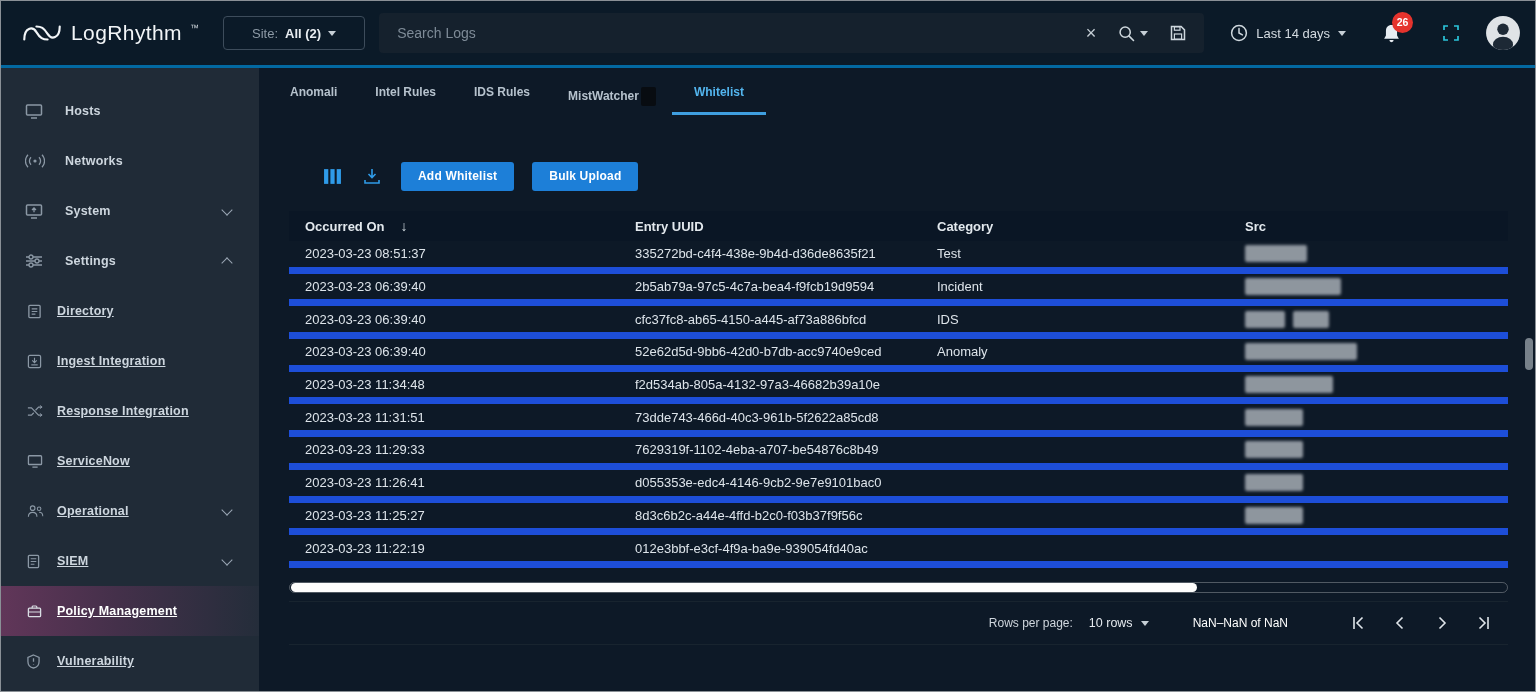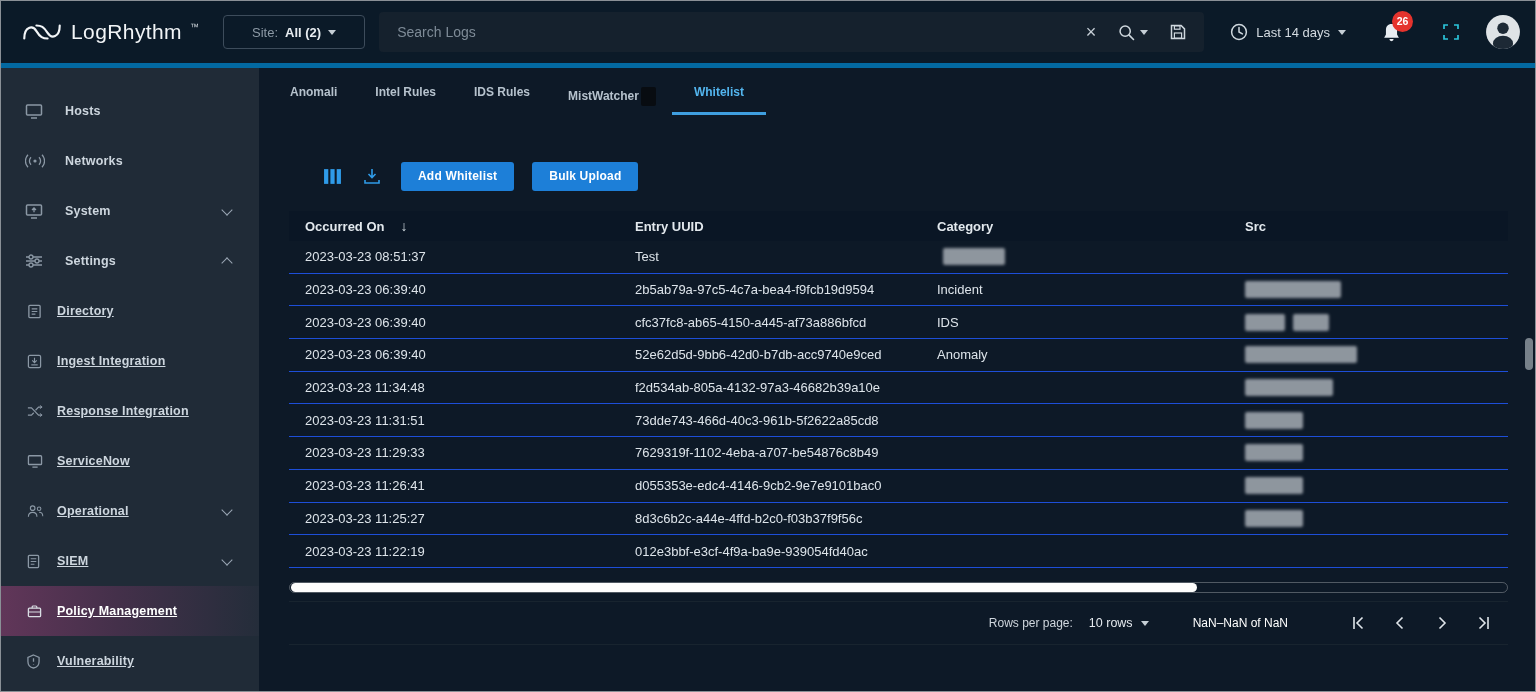--- a/index.html
+++ b/index.html
@@ -1,21 +1,21 @@
 <!DOCTYPE html>
 <html><head>
 <meta charset="utf-8">
 <style>
   * { margin:0; padding:0; box-sizing:border-box; }
   html,body { background:#222; }
   body { font-family:"Liberation Sans", sans-serif; }
   .app { position:relative; width:1536px; height:692px; background:#0d1927; overflow:hidden; border:1px solid #8a9096; }
 
   
-  .topbar { position:absolute; top:0; left:0; right:0; height:67px; background:#0b1a28; border-bottom:5px solid #0369a1; display:flex; align-items:center; padding:0 14px 0 20px; z-index:5; }
+  .topbar { position:absolute; top:0; left:0; right:0; height:67px; background:#0b1a28; border-bottom:3px solid #0369a1; display:flex; align-items:center; padding:0 14px 0 20px; z-index:5; }
   .brand { display:flex; align-items:center; gap:8px; color:#fff; }
   .brand-text { font-size:21px; font-weight:500; letter-spacing:.4px; color:#f2f5f7; }
   .brand-tm { font-size:9px; color:#cfd6dc; margin-top:-10px; }
   .site-select { margin-left:24px; height:34px; border:1px solid #3d4c5b; border-radius:4px; display:flex; align-items:center; gap:7px; padding:0 28px; cursor:pointer; white-space:nowrap; }
   .site-label { color:#8d9aa6; font-size:13px; }
   .site-value { color:#e8edf1; font-size:13px; font-weight:600; }
   .searchbar { flex:1; margin:0 16px 0 14px; height:40px; background:#15212d; border-radius:4px; display:flex; align-items:center; padding:0 18px; }
   .search-input { flex:1; background:transparent; border:none; outline:none; color:#dfe5ea; font-size:14px; font-family:"Liberation Sans",sans-serif; }
   .search-input::placeholder { color:#7e8b97; }
   .sb-icons { display:flex; align-items:center; gap:22px; }
@@ -50,21 +50,21 @@
   .tab.active::after { content:""; position:absolute; left:-22px; right:-22px; bottom:0; height:3px; background:#3f9fe0; }
   .tab-redact { display:inline-block; width:15px; height:19px; background:#080c11; margin-left:2px; margin-top:2px; border-radius:2px; }
 
   .toolbar { position:absolute; top:92px; left:64px; height:32px; display:flex; align-items:center; }
   .tool-icon { cursor:pointer; display:flex; align-items:center; }
   .btn { background:#1d7fd8; color:#fff; border:none; border-radius:3px; font-size:12px; font-weight:700; font-family:"Liberation Sans",sans-serif; height:29px; padding:0 17px; cursor:pointer; letter-spacing:.2px; }
   .gap21 { width:21px; } .gap20 { width:20px; } .gap18 { width:18px; }
 
   .table { position:absolute; top:143px; left:30px; width:1219px; }
   .thead { display:flex; height:30px; background:#0a1625; align-items:center; color:#e2e8ed; font-size:13px; font-weight:600; }
-  .tr { display:flex; height:32.7px; align-items:center; border-bottom:1px solid #1d4ed8; color:#dde4ea; font-size:13px; }
+  .tr { display:flex; height:32.7px; align-items:center; border-bottom:7px solid #1d4ed8; color:#dde4ea; font-size:13px; }
   .td1 { width:346px; padding-left:16px; display:flex; align-items:center; gap:16px; }
   .td2 { width:302px; }
   .td3 { width:308px; }
   .td4 { flex:1; display:flex; align-items:center; }
   .sort-arrow { font-size:14px; color:#cfd8de; }
   .redact { display:inline-block; height:17px; background:#9aa1a9; filter:blur(1.5px); border-radius:2px; margin-right:8px; opacity:.92; }
 
   .hscroll { position:absolute; top:514px; left:30px; width:1219px; height:11px; border:1px solid rgba(255,255,255,.28); border-radius:6px; }
   .hthumb { position:absolute; top:0; left:1px; width:906px; height:9px; background:#fdfdfd; border-radius:5px; cursor:pointer; }
 
@@ -353,20 +353,21 @@
         </div>
         <div class="td2"><span>Entry UUID</span></div>
         <div class="td3"><span>Category</span></div>
         <div class="td4">
             <span>Src</span>
           </div>
       </div>
       <div>
   <div class="tr">
     <div class="td1">2023-03-23 08:51:37</div>
+    <div class="td2">335272bd-c4f4-438e-9b4d-d36de8635f21</div>
     <div class="td3">Test</div>
     <div class="td4">
               <span class="redact" style="width: 62px;"></span>
             </div>
   </div>
 
   <div class="tr">
     <div class="td1">2023-03-23 06:39:40</div>
     <div class="td2">2b5ab79a-97c5-4c7a-bea4-f9fcb19d9594</div>
     <div class="td3">Incident</div>

